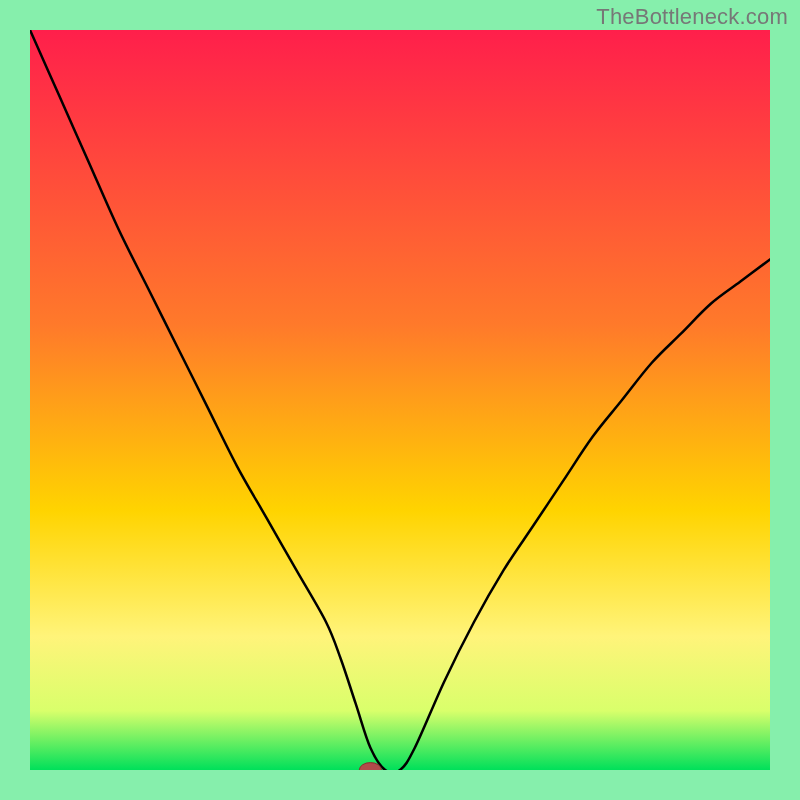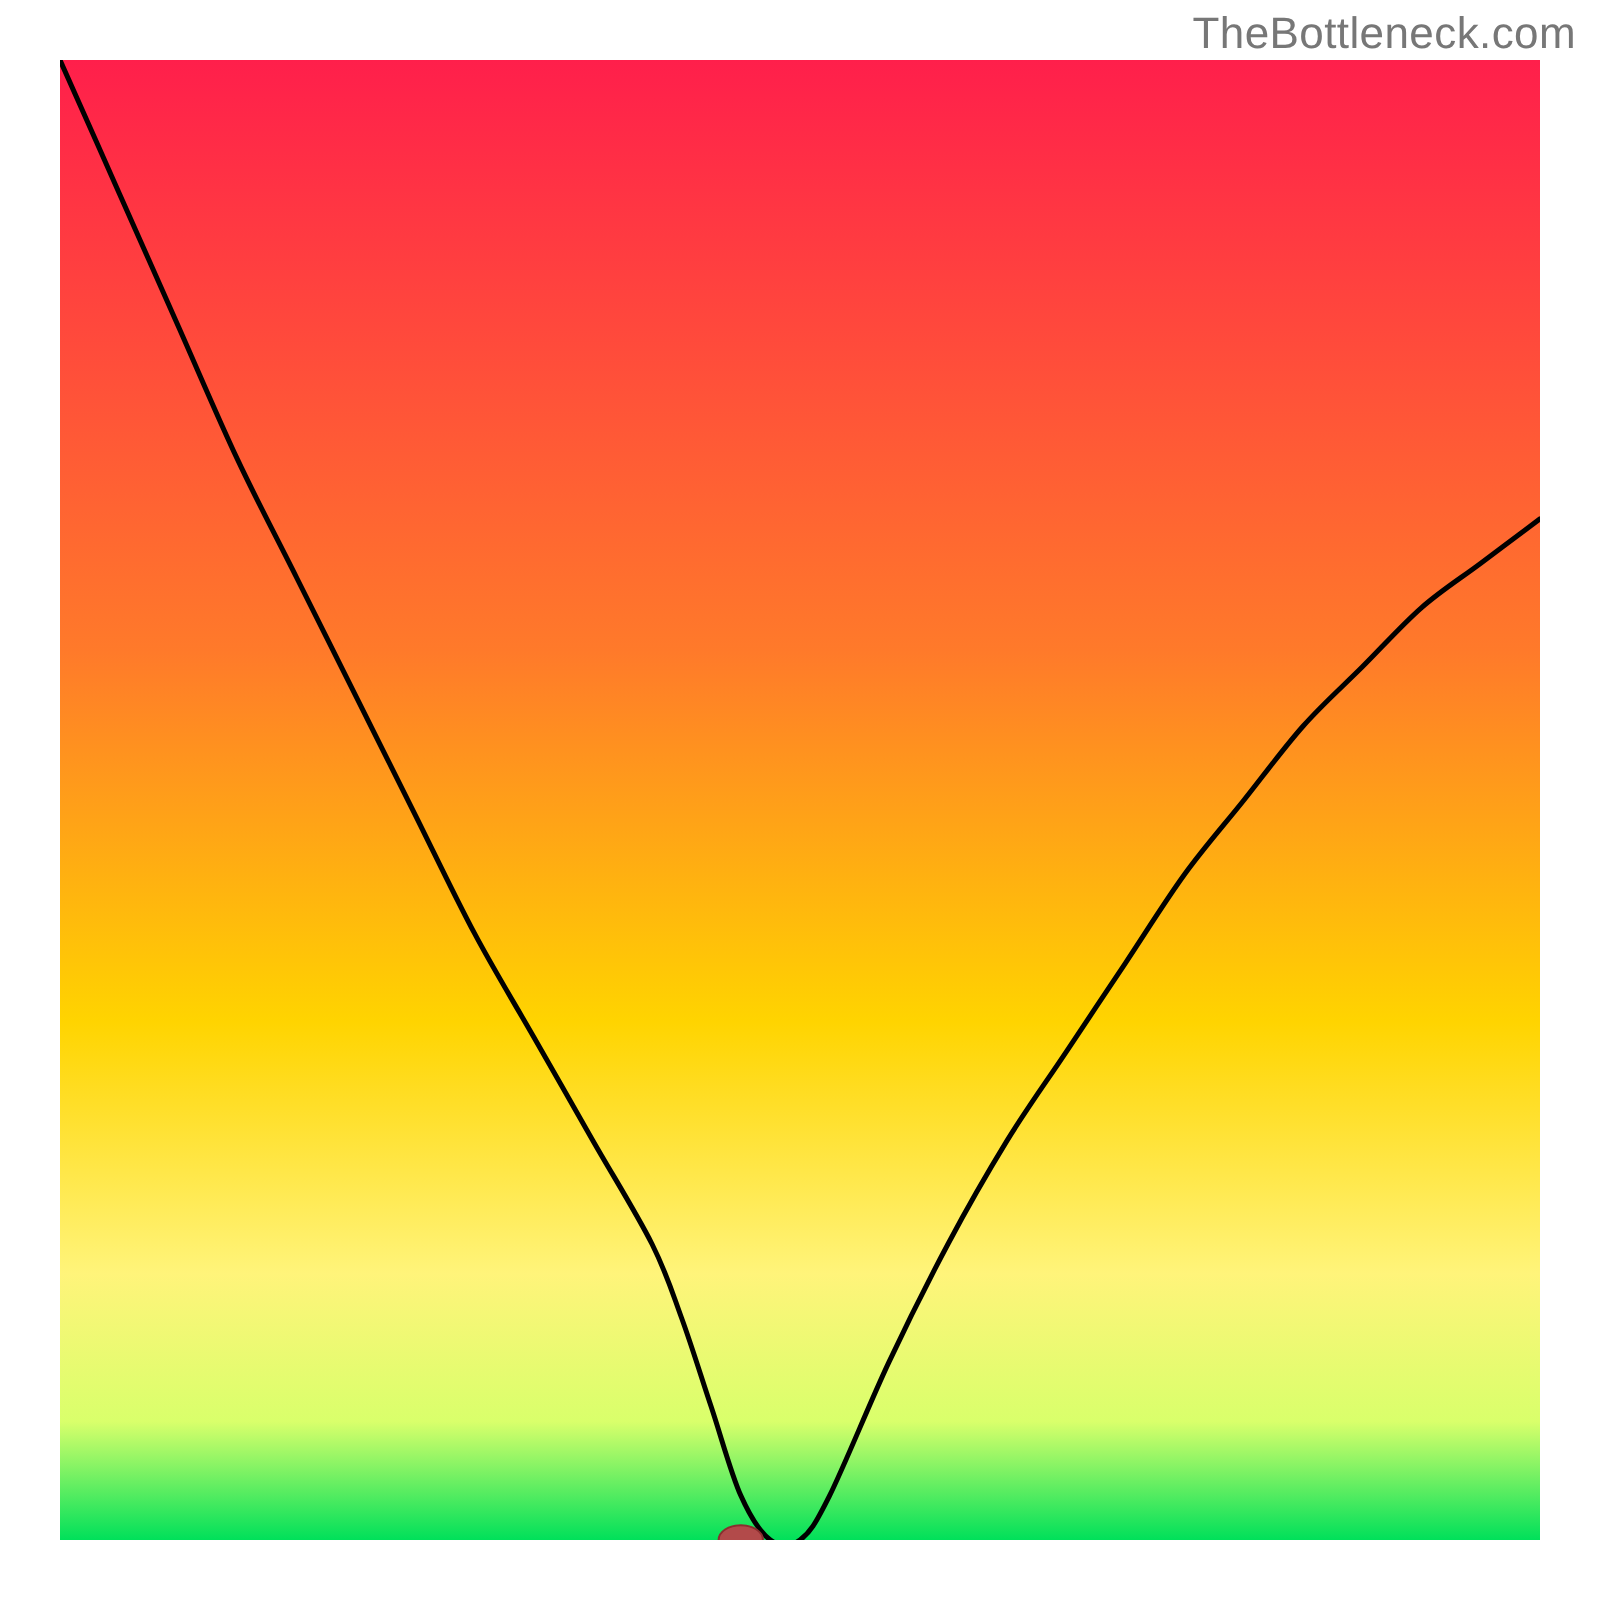--- a/index.html
+++ b/index.html
@@ -8,21 +8,21 @@
     width: 800px;
     height: 800px;
     background: #000;
     overflow: hidden;
     font-family: Arial, Helvetica, sans-serif;
   }
   .frame {
     position: relative;
     width: 800px;
     height: 800px;
-    background: #ffffff;
+    background: #86efac;
   }
   .plot-area {
     position: absolute;
     left: 30px;
     top: 30px;
     width: 740px;
     height: 740px;
     
   }
   .plot-svg {

